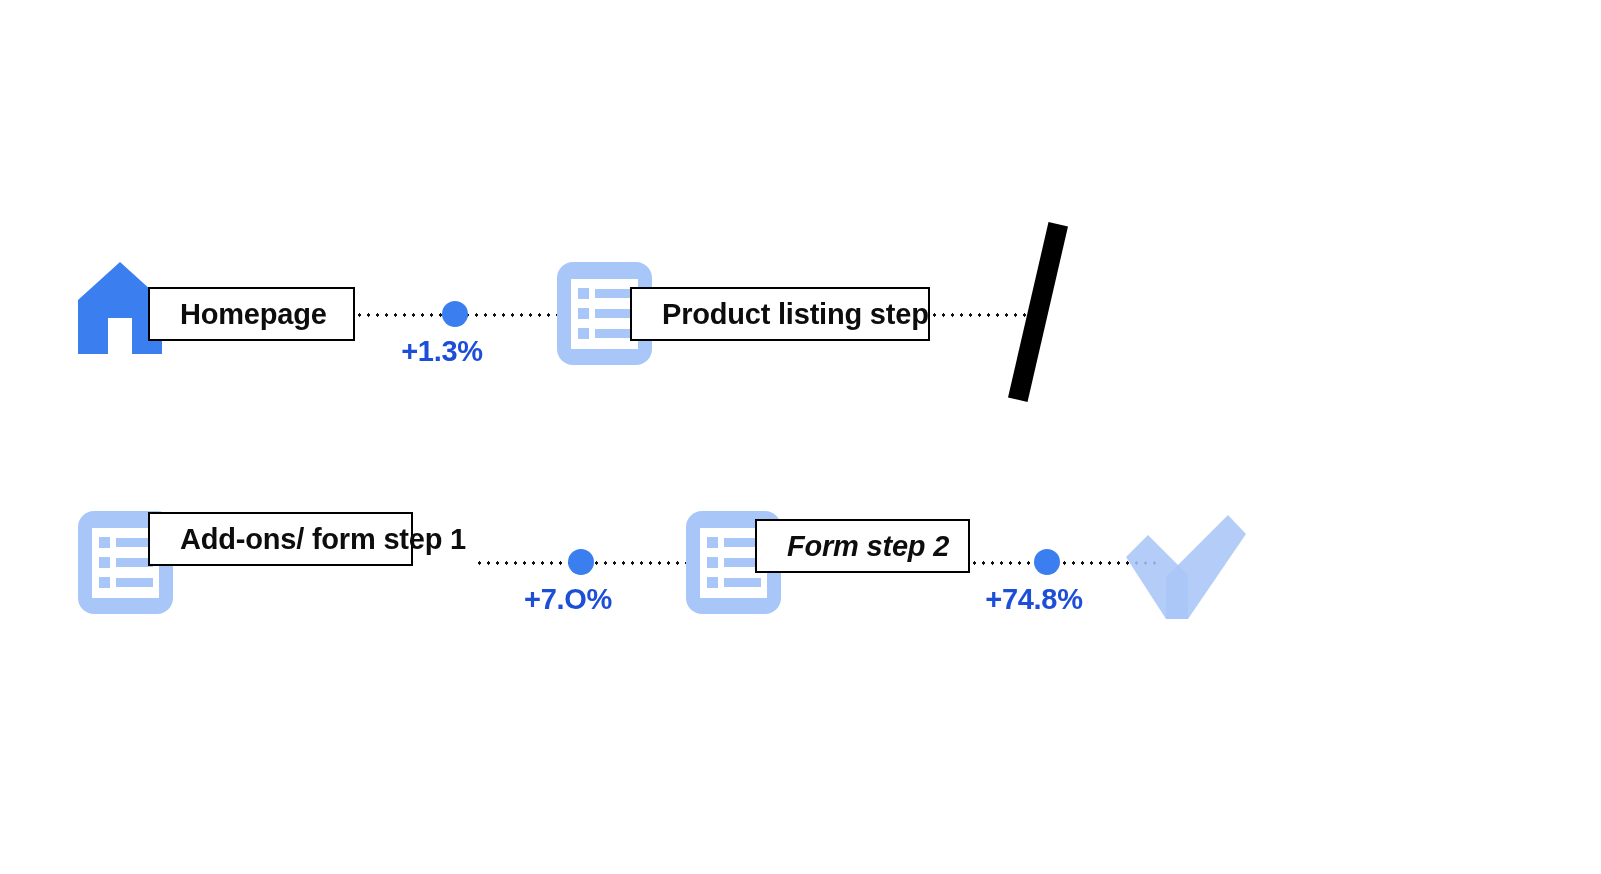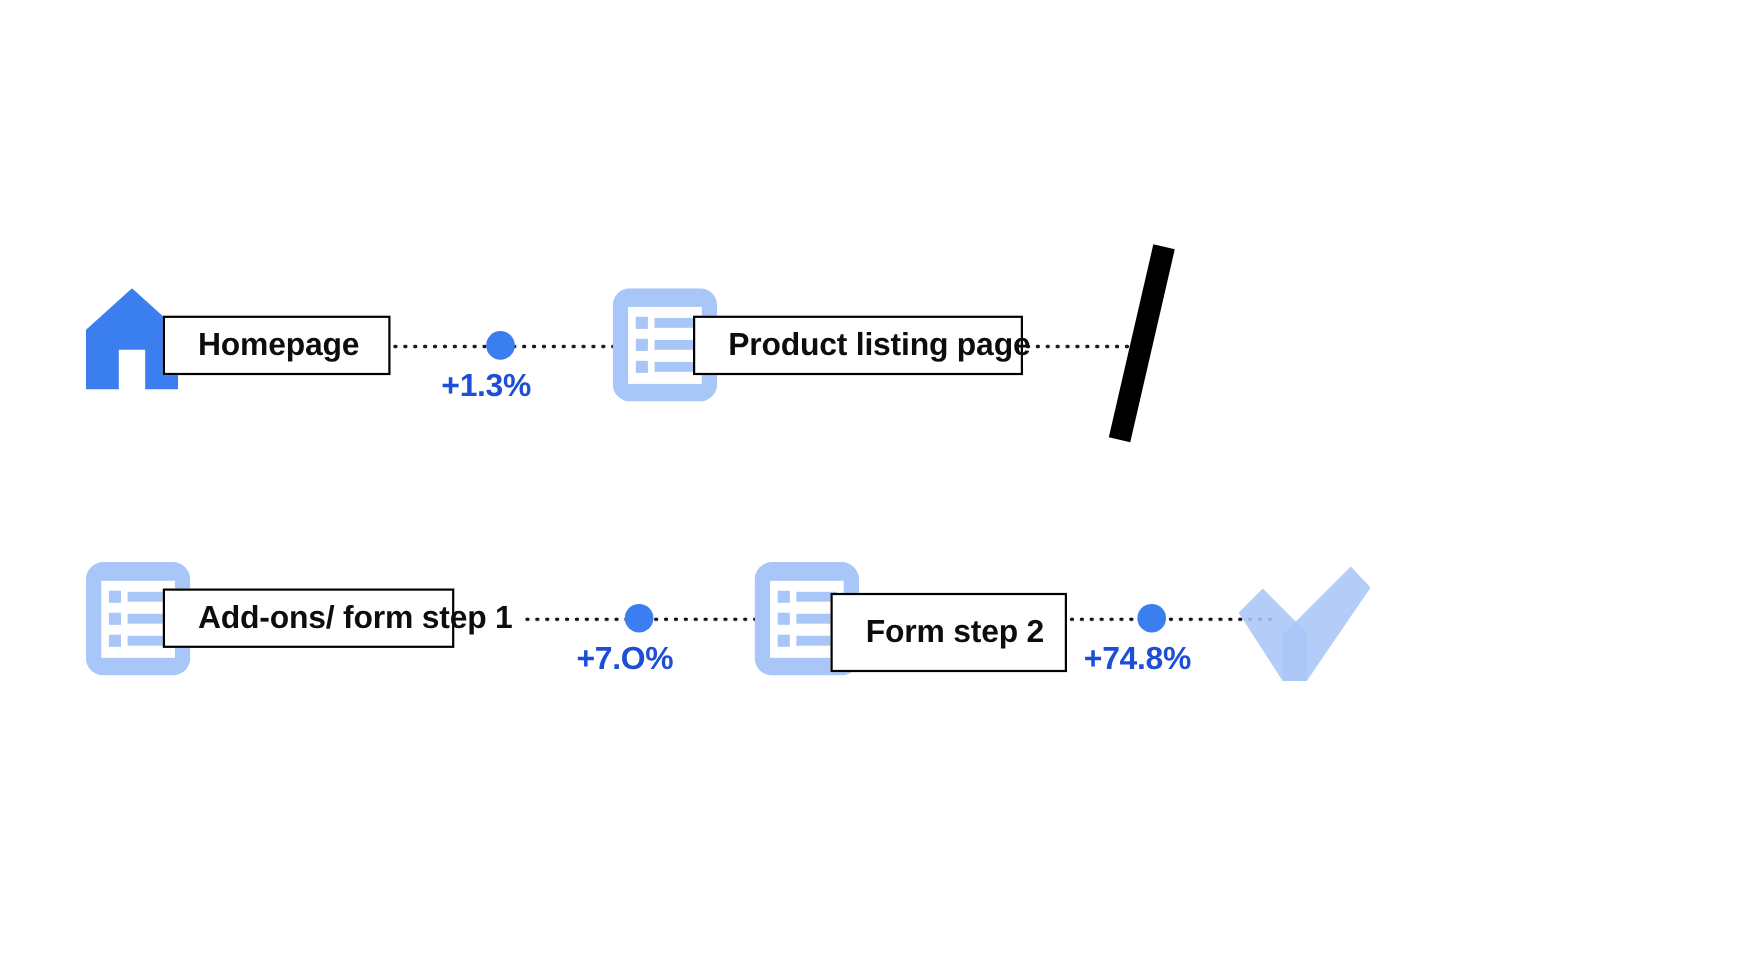--- a/index.html
+++ b/index.html
@@ -118,21 +118,21 @@
       <rect x="21" y="26" width="11" height="11" fill="#a8c6f7"></rect>
       <rect x="38" y="27" width="37" height="9" fill="#a8c6f7"></rect>
       <rect x="21" y="46" width="11" height="11" fill="#a8c6f7"></rect>
       <rect x="38" y="47" width="37" height="9" fill="#a8c6f7"></rect>
       <rect x="21" y="66" width="11" height="11" fill="#a8c6f7"></rect>
       <rect x="38" y="67" width="37" height="9" fill="#a8c6f7"></rect>
     </svg>
   </div>
 
   <div class="node-box" style="left:630px; top:287px; width:300px; height:54px;">
-    <span class="node-label">Product listing page</span>
+    <span class="node-label">Product listing step</span>
   </div>
 
   <div class="break-bar" style="left:1028px; top:222px; width:20px; height:180px; transform: rotate(13deg); transform-origin: 50% 50%;"></div>
 
   <div class="connector" style="left:475px; top:561px; width:218px;"></div>
 
   <div class="connector" style="left:970px; top:561px; width:190px;"></div>
 
   <div class="icon" style="left:78px; top:511px;">
     <svg width="95" height="103" viewBox="0 0 95 103" aria-hidden="true">
@@ -140,21 +140,21 @@
       <rect x="14" y="17" width="67" height="70" fill="#ffffff"></rect>
       <rect x="21" y="26" width="11" height="11" fill="#a8c6f7"></rect>
       <rect x="38" y="27" width="37" height="9" fill="#a8c6f7"></rect>
       <rect x="21" y="46" width="11" height="11" fill="#a8c6f7"></rect>
       <rect x="38" y="47" width="37" height="9" fill="#a8c6f7"></rect>
       <rect x="21" y="66" width="11" height="11" fill="#a8c6f7"></rect>
       <rect x="38" y="67" width="37" height="9" fill="#a8c6f7"></rect>
     </svg>
   </div>
 
-  <div class="node-box" style="left:148px; top:535px; width:265px; height:54px;">
+  <div class="node-box" style="left:148px; top:512px; width:265px; height:54px;">
     <span class="node-label">Add-ons/ form step 1</span>
   </div>
 
   <div class="metric" style="left:568px; top:549px;">
     <span class="dot"></span>
     <span class="pct">+7.O%</span>
   </div>
 
   <div class="icon" style="left:686px; top:511px;">
     <svg width="95" height="103" viewBox="0 0 95 103" aria-hidden="true">
@@ -162,21 +162,21 @@
       <rect x="14" y="17" width="67" height="70" fill="#ffffff"></rect>
       <rect x="21" y="26" width="11" height="11" fill="#a8c6f7"></rect>
       <rect x="38" y="27" width="37" height="9" fill="#a8c6f7"></rect>
       <rect x="21" y="46" width="11" height="11" fill="#a8c6f7"></rect>
       <rect x="38" y="47" width="37" height="9" fill="#a8c6f7"></rect>
       <rect x="21" y="66" width="11" height="11" fill="#a8c6f7"></rect>
       <rect x="38" y="67" width="37" height="9" fill="#a8c6f7"></rect>
     </svg>
   </div>
 
-  <div class="node-box" style="left:755px; top:539px; width:215px; height:72px;">
+  <div class="node-box" style="left:755px; top:519px; width:215px; height:54px;font-style:italic;">
     <span class="node-label">Form step 2</span>
   </div>
 
   <div class="metric" style="left:1034px; top:549px;">
     <span class="dot"></span>
     <span class="pct">+74.8%</span>
   </div>
 
   <div class="icon" style="left:1126px; top:505px; z-index:9;">
     <svg width="120" height="118" viewBox="0 0 120 118" aria-hidden="true">

